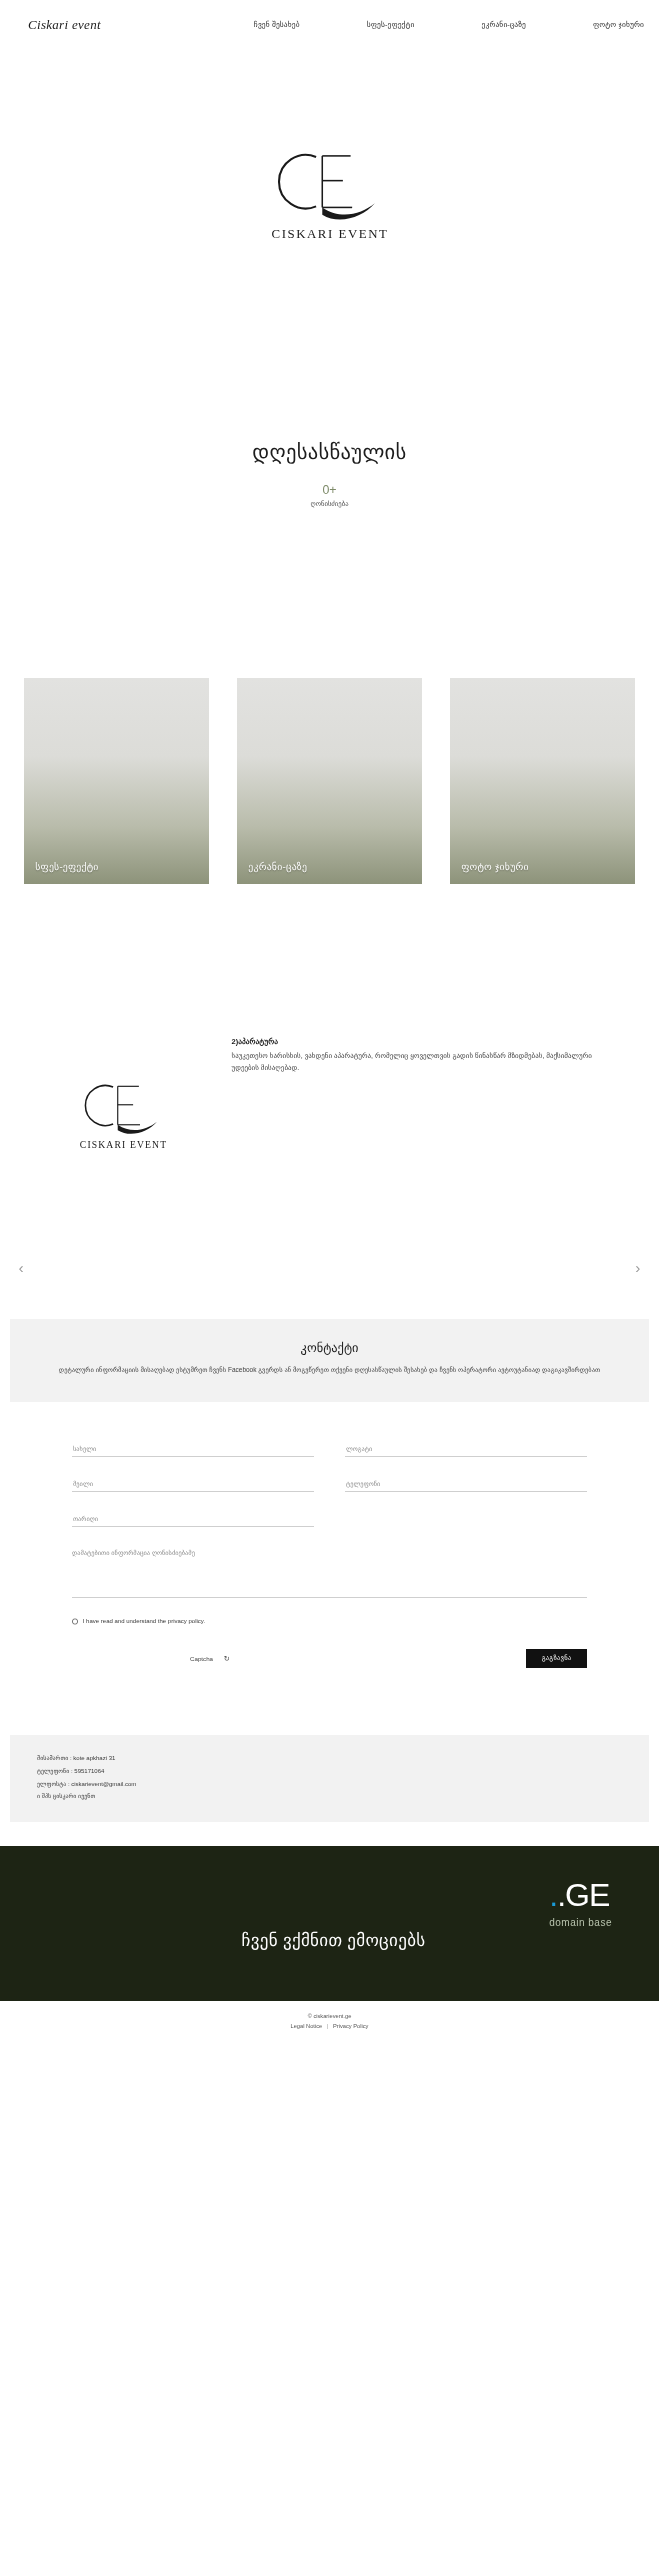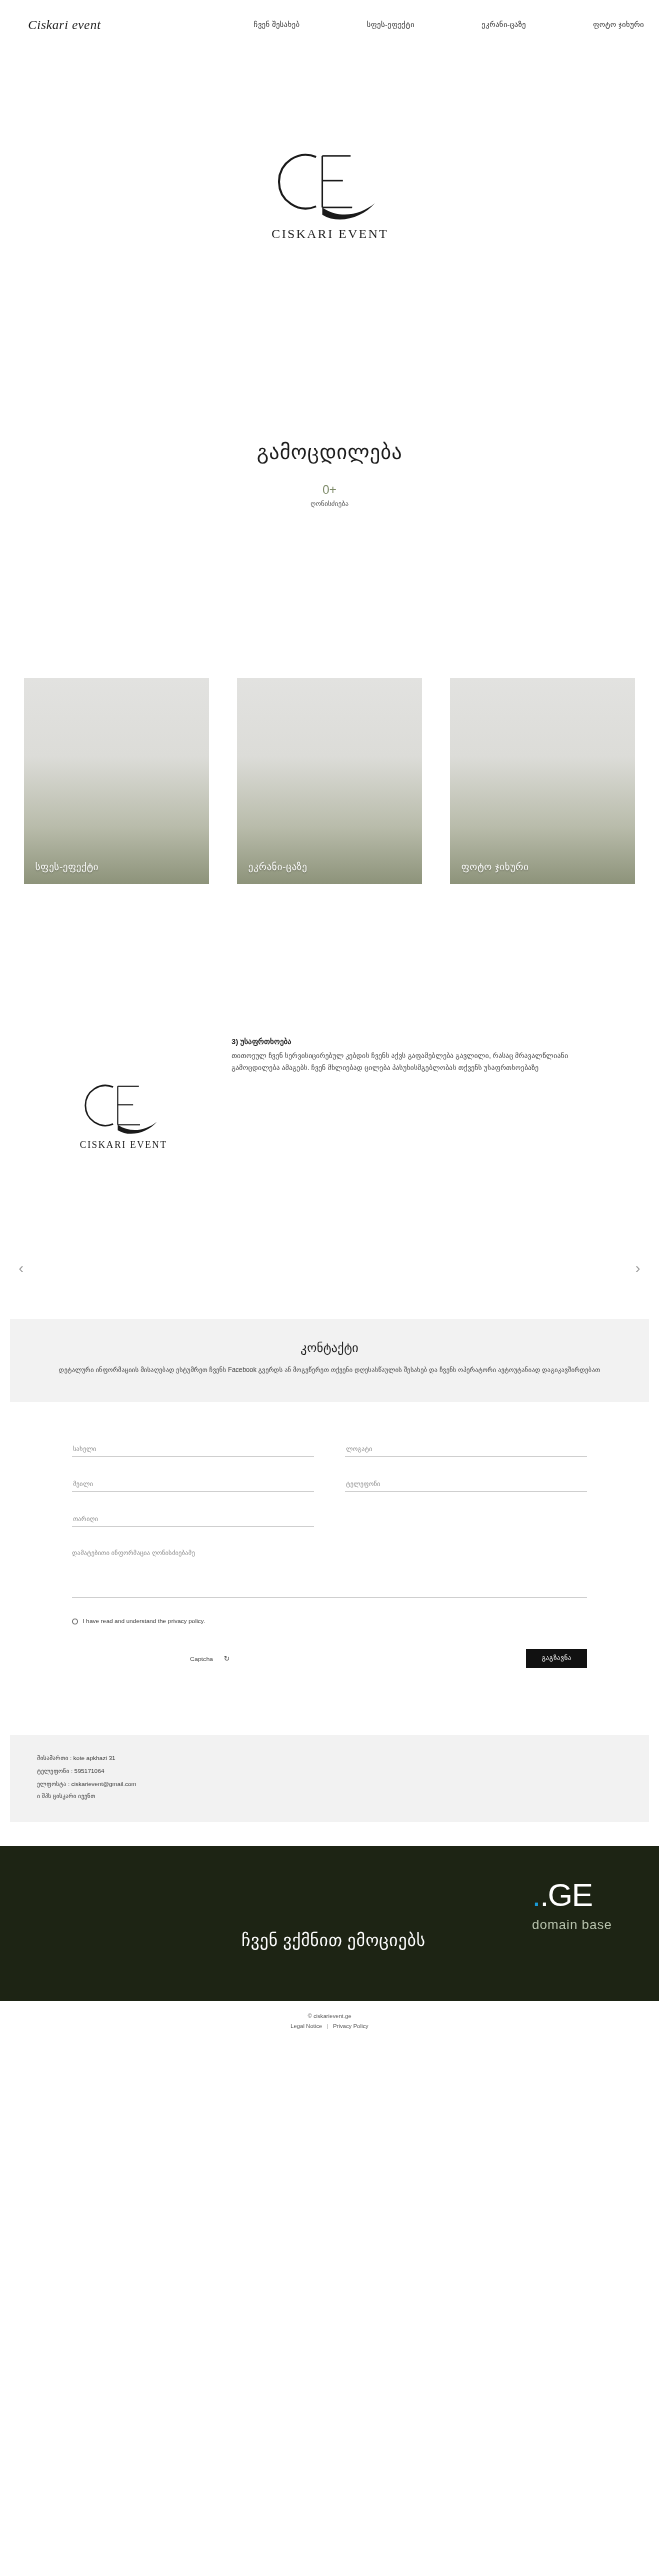--- a/index.html
+++ b/index.html
@@ -288,21 +288,21 @@
   }
   .ge-badge .ge-top {
     font-size: 32px;
     font-weight: 400;
     letter-spacing: -1px;
     color: #ffffff;
   }
   .ge-badge .ge-dot { color: #1a9ad6; }
   .ge-badge .ge-sub {
     margin-top: 6.2px;
-    font-size: 13px;
+    font-size: 10px;
     color: #b9c4ae;
     letter-spacing: 0.5px;
   }
 
   
   .footer-bottom {
     width: 659px;
     background: #ffffff;
     padding: 11.3px 0 17.5px 0;
     text-align: center;
@@ -340,21 +340,21 @@
         <path d="M150 106 L190 106" stroke-width="3"></path>
         <path d="M150 158 L208 158" stroke-width="3"></path>
         <path d="M150 158 C185 182 225 172 252 150 C228 178 182 192 150 172" fill="#1a1a1a" stroke="none"></path>
       </g>
       <text x="165" y="218" text-anchor="middle" font-family="Liberation Serif, serif" font-size="25" letter-spacing="3" fill="#1a1a1a">CISKARI EVENT</text>
     </svg>
   </div>
 </section>
 
 <section class="counter-section">
-  <h2 class="counter-title">გამოცდილება</h2>
+  <h2 class="counter-title">დღესასწაულის</h2>
   <div class="counter-number">0+</div>
   <div class="counter-label">ღონისძიება</div>
 </section>
 
 <section class="cards">
   <div class="card">
     <div class="card-label">სფეს-ეფექტი</div>
   </div>
   <div class="card">
     <div class="card-label">ეკრანი-ცაზე</div>
@@ -378,22 +378,22 @@
           <path d="M150 158 L208 158" stroke-width="3"></path>
           <path d="M150 158 C185 182 225 172 252 150 C228 178 182 192 150 172" fill="#1a1a1a" stroke="none"></path>
         </g>
         <text x="165" y="218" text-anchor="middle" font-family="Liberation Serif, serif" font-size="25" letter-spacing="3" fill="#1a1a1a">CISKARI EVENT</text>
       </svg>
     </div>
   </div>
 
   <div class="about-text">
     <div class="about-block">
-      <div class="about-h">3) უსაფრთხოება</div>
-      <p class="about-p">თითოეულ ჩვენ სერვისიცირებულ კებდის ჩვენს აქვს გაფამებლება გავლილი, რასაც მრავალწლიანი გამოცდილება ამაგებს. ჩვენ მხლიებად ცილება პასუხისმგებლობას თქვენს უსაფრთხოებაზე</p>
+      <div class="about-h">2)აპარატურა</div>
+      <p class="about-p">საუკეთესო ხარისხის, ვახდენი აპარატურა, რომელიც ყოველთვის გადის წინასწარ მზიდმებას, მაქსიმალური უდეების მისაღებად.</p>
     </div>
   </div>
 
   <div class="slider-arrow right">›</div>
 </section>
 
 <section class="contact-band">
   <h3 class="contact-title">კონტაქტი</h3>
   <p class="contact-sub">დეტალური ინფორმაციის მისაღებად ესტუმრეთ ჩვენს Facebook გვერდს ან მოგვწერეთ თქვენი დღესასწაულის შესახებ და ჩვენს ოპერატორი ავტოუტანიად დაგიკავშირდებათ</p>
 </section>

